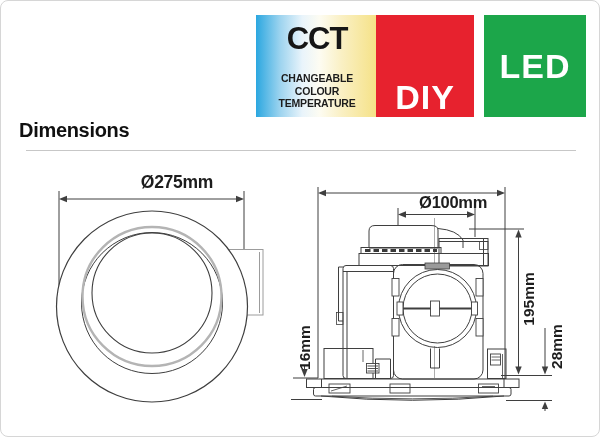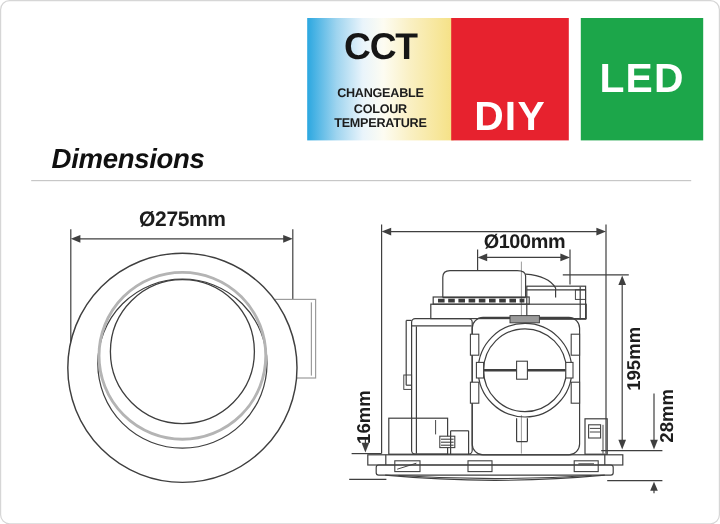--- a/index.html
+++ b/index.html
@@ -11,25 +11,25 @@
   .badge{position:absolute;top:14px;height:102px;display:flex;flex-direction:column;
          align-items:center;justify-content:center;text-align:center;}
   #badge-cct{left:255px;width:122px;}
   #badge-cct .big{font-size:31px;font-weight:bold;color:#161616;line-height:30px;letter-spacing:-1px;margin-top:2px;}
   #badge-cct .sub{font-size:10.5px;font-weight:bold;color:#1c1c1c;line-height:12.5px;margin-top:18px;letter-spacing:-0.2px;}
   #badge-diy{left:375px;width:98px;justify-content:flex-end;}
   #badge-led{left:483px;width:102px;}
   .badge .white{color:#fff;font-size:34px;font-weight:bold;letter-spacing:1px;}
 
   
-  #heading{position:absolute;left:42px;top:118px;font-size:23px;font-weight:bold;color:#101010;letter-spacing:-0.3px;font-style:italic;}
+  #heading{position:absolute;left:18px;top:118px;font-size:20px;font-weight:bold;color:#101010;letter-spacing:-0.3px;}
   #rule{position:absolute;left:25px;top:149px;width:550px;height:1px;background:#c7c7c7;}
 
   
-  .dim{position:absolute;font-weight:bold;color:#1d1d1d;text-align:center;letter-spacing:-0.3px;}
+  .dim{position:absolute;font-weight:bold;color:#1d1d1d;text-align:right;letter-spacing:-0.3px;}
   #lbl-d275{left:90px;top:171px;width:122px;font-size:17.5px;}
   #lbl-cutout{left:330px;top:167px;width:180px;font-size:17.5px;}
   #lbl-d100{left:386px;top:192px;width:100px;font-size:16.5px;}
   .vdim{position:absolute;font-weight:bold;color:#1d1d1d;text-align:center;transform:rotate(-90deg);}
   #lbl-195{left:492px;top:290px;width:70px;height:16px;font-size:15.5px;}
   #lbl-28{left:527px;top:338px;width:54px;height:15px;font-size:15.5px;}
   #lbl-16{left:275px;top:339px;width:54px;height:15px;font-size:15.5px;}
 
   #drawing{position:absolute;left:0;top:0;width:600px;height:437px;}
 </style>

